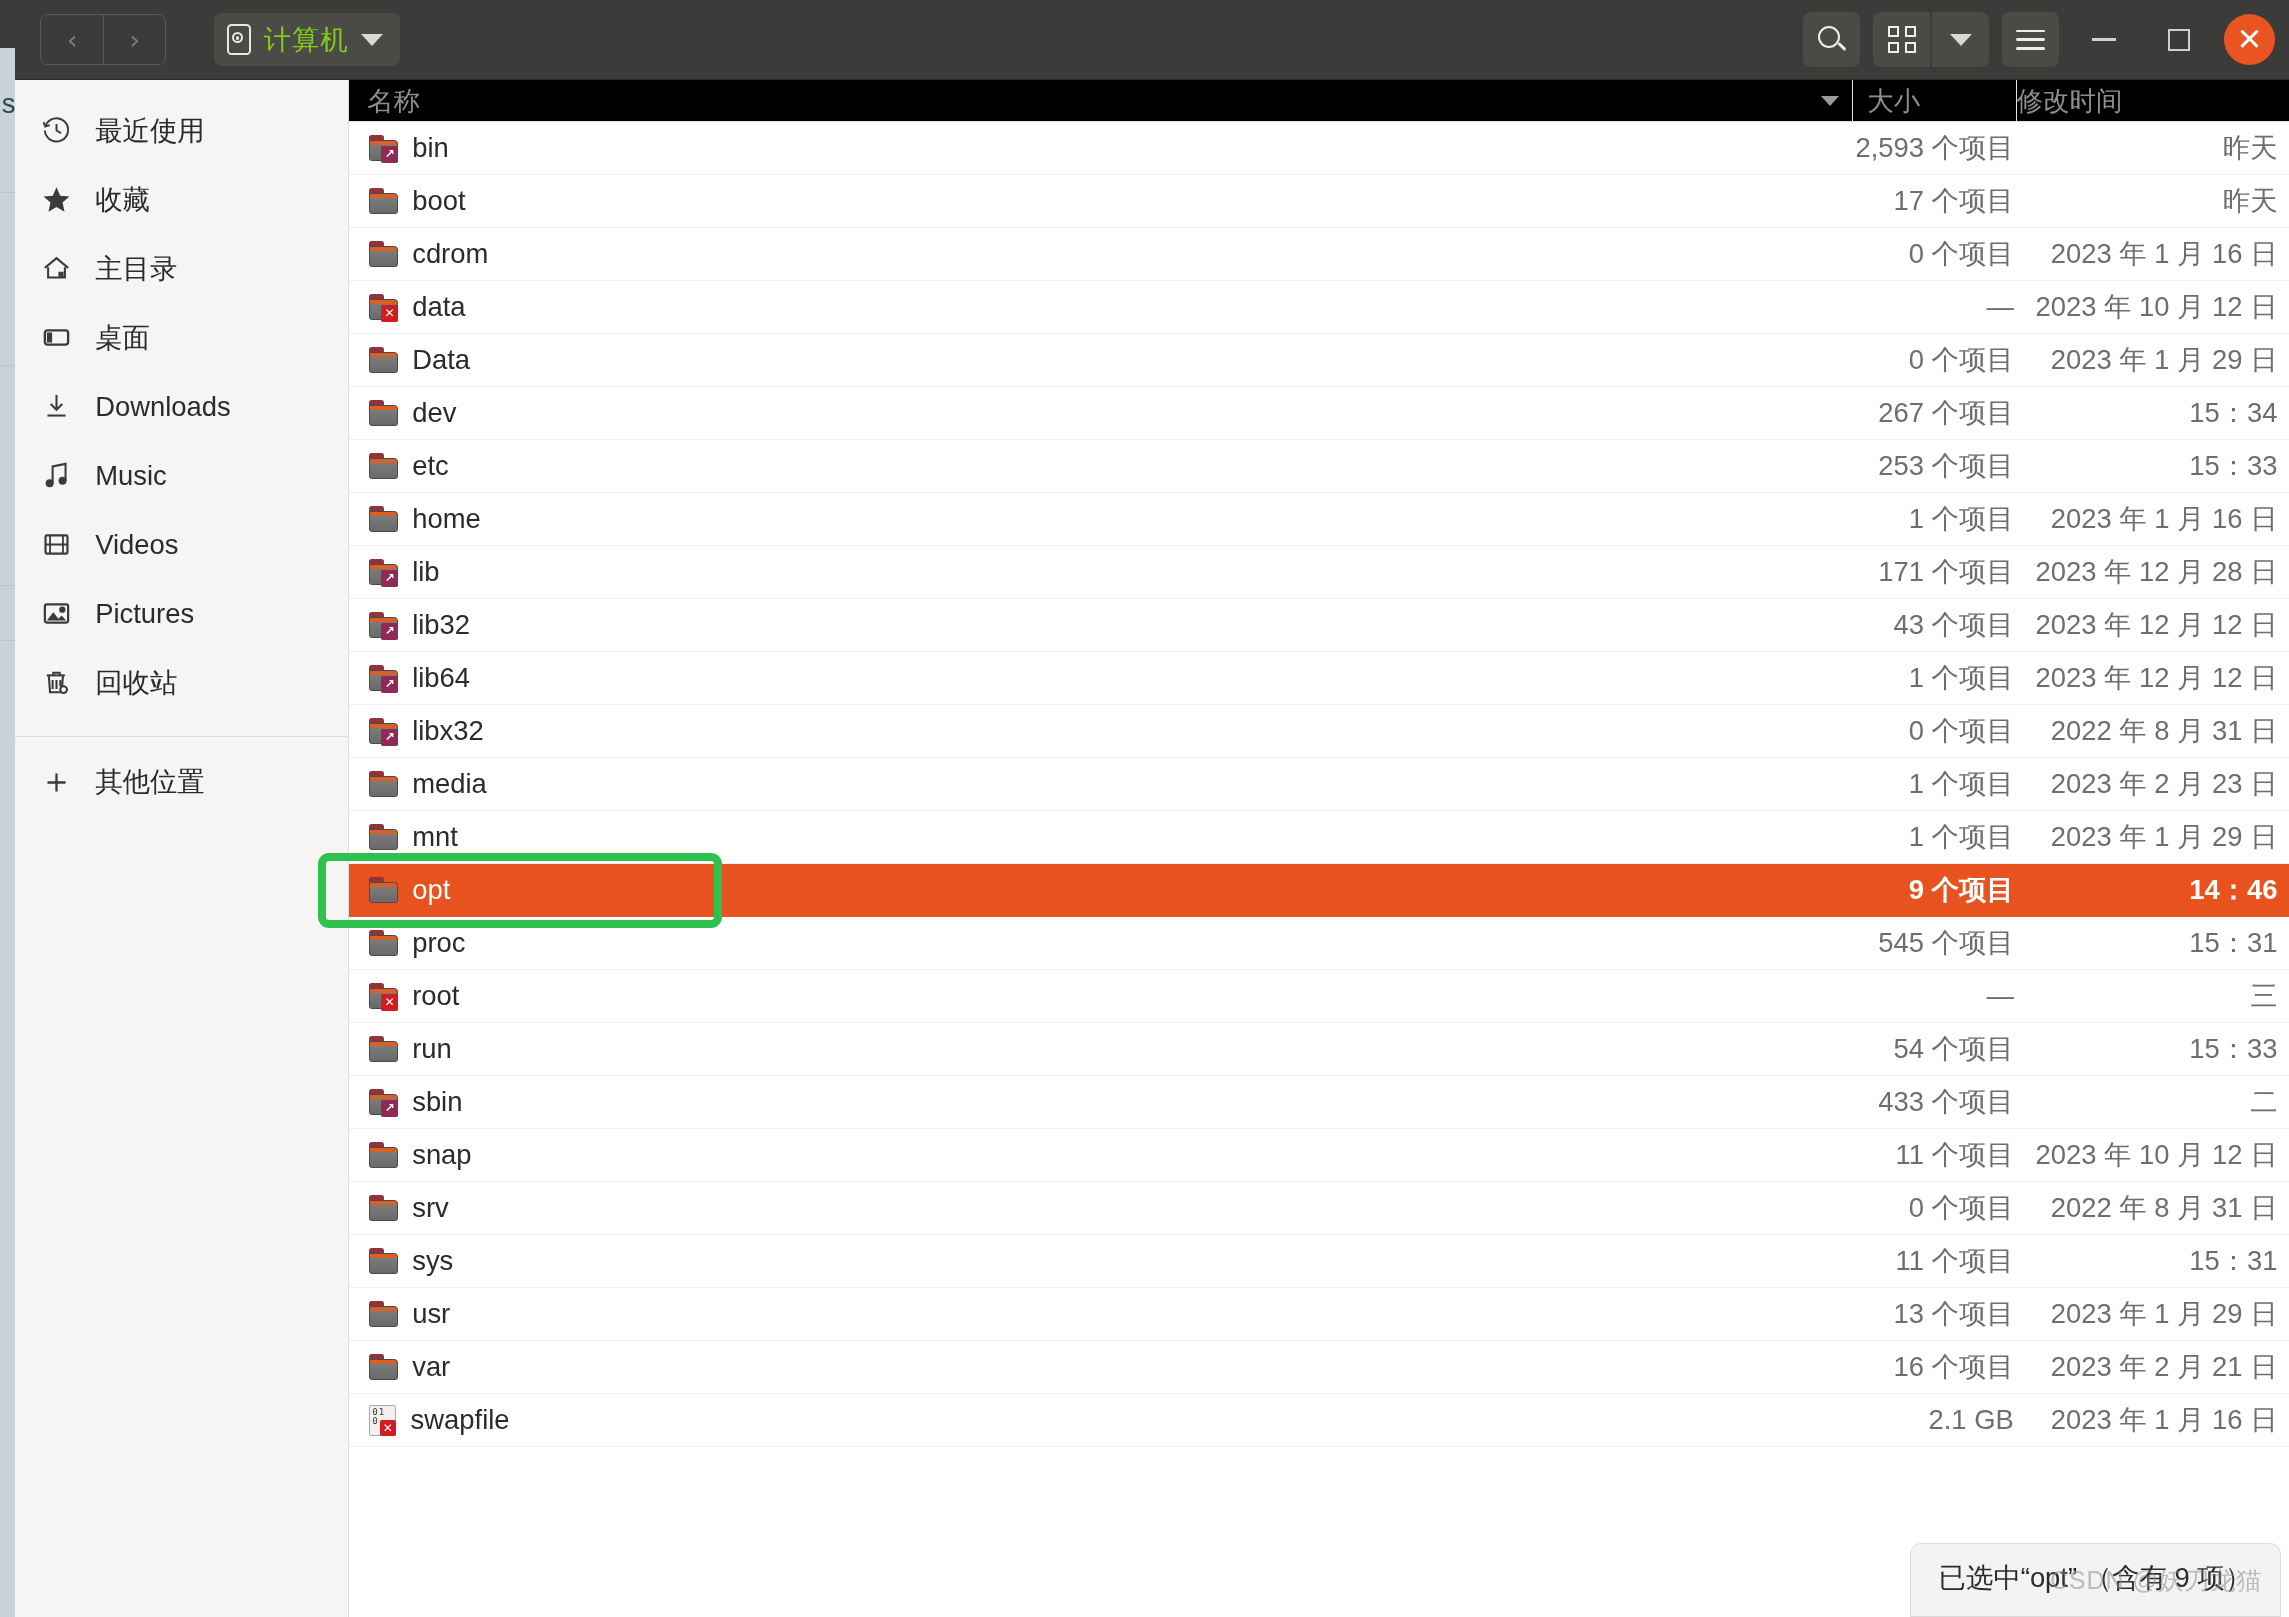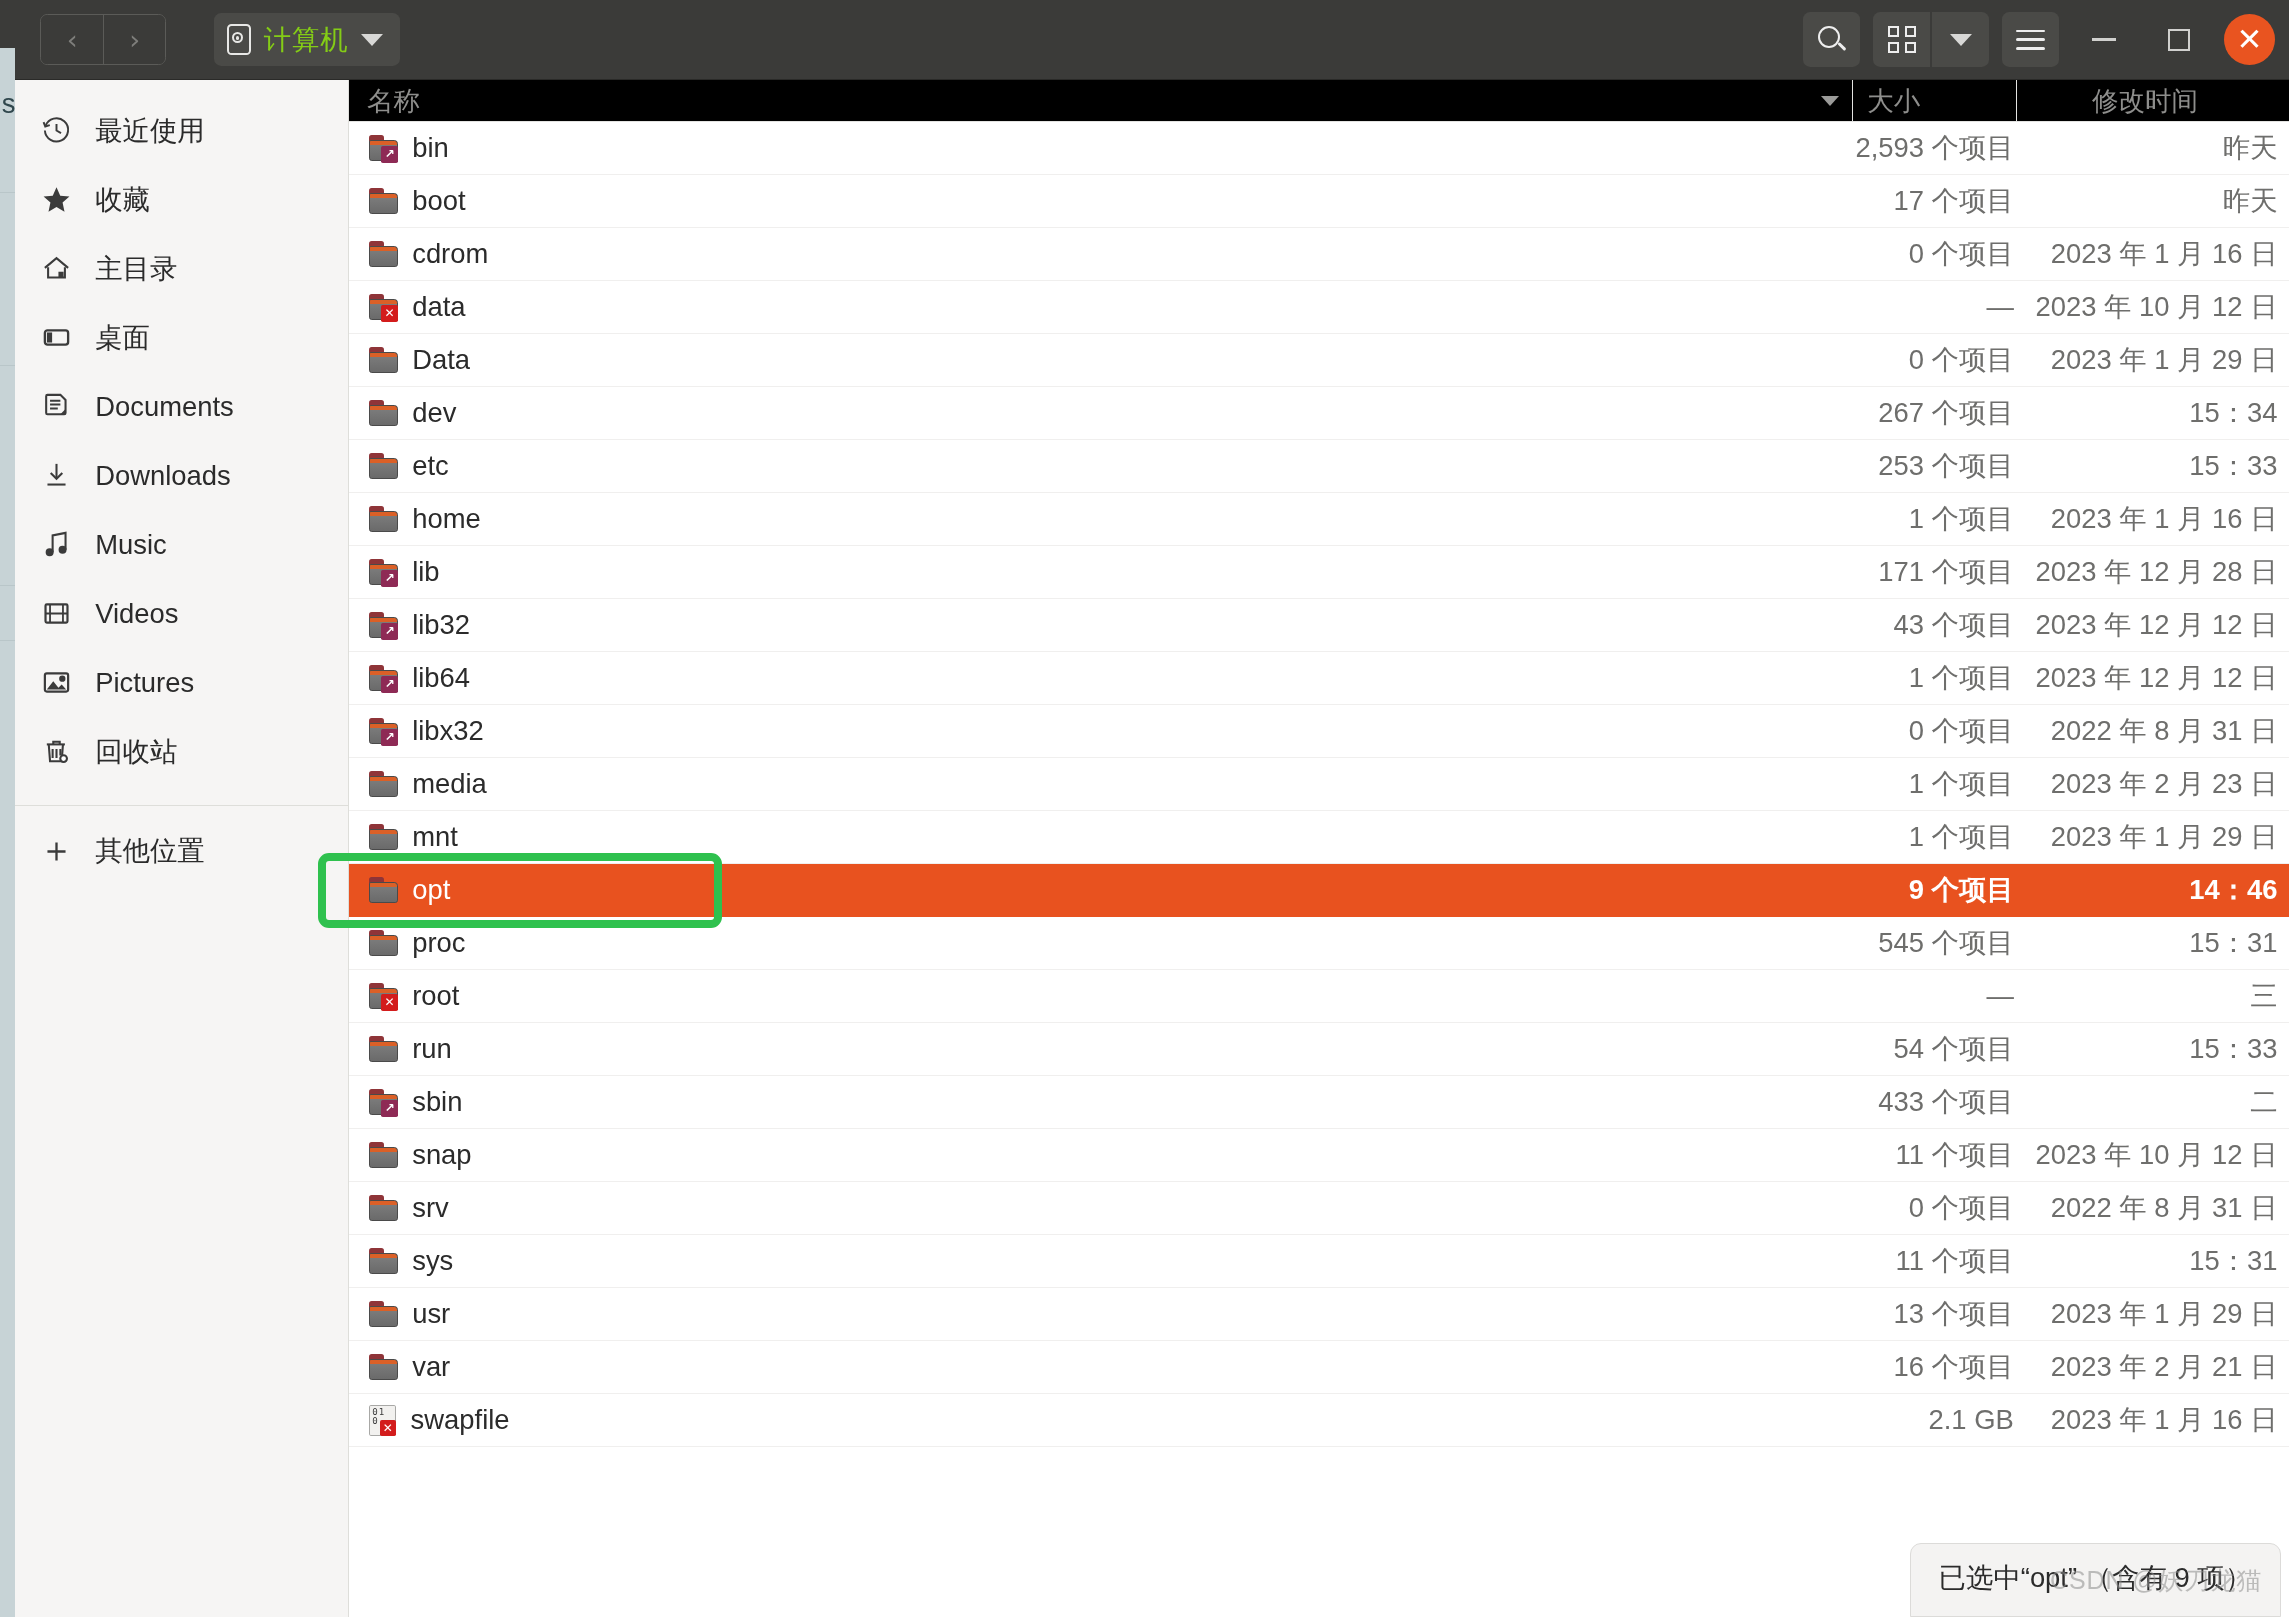--- a/index.html
+++ b/index.html
@@ -145,21 +145,21 @@
   #colhead {
     display:flex; height:42px;
     background:#000000;
     border-bottom:0.9px solid #e3e3e1;
     align-items:center;
     flex: 0 0 42px;
   }
   .ch { color:#8e8e8c; font-size:26.5px; display:flex; align-items:center; }
   .ch-name { flex:1; padding-left:18.3px; justify-content:space-between; padding-right:12.8px; }
   .ch-size { width:164px; padding-left:14.6px; border-left:0.9px solid #e3e3e1; height:100%; align-items:center; }
-  .ch-date { width:274px; justify-content:center; padding-right:16.4px; border-left:0.9px solid #e3e3e1; height:100%; align-items:center; }
+  .ch-date { width:274px; justify-content:flex-start; padding-right:16.4px; border-left:0.9px solid #e3e3e1; height:100%; align-items:center; }
   .sort-caret { width:0;height:0;border-left:9.1px solid transparent;border-right:9.1px solid transparent;border-top:10px solid #9b9b99; }
 
   #rows { flex:1; overflow:hidden; }
   .row {
     display:flex; align-items:center;
     height:53px;
     border-bottom:0.9px solid #f0efee;
     font-size:27.4px;
     color:#2b2b2b;
   }
@@ -349,30 +349,20 @@
       <div class="side-item">
         <span class="side-icon">
           <svg width="31" height="31" viewBox="0 0 24 24" fill="none" stroke="#3b3b3b" stroke-width="1.8">
             <rect x="3" y="6.5" width="18" height="11" rx="2"></rect>
             <rect x="4.6" y="8.1" width="4" height="7.8" fill="#3b3b3b" stroke="none"></rect>
           </svg>
         </span>
         <span class="si-label">桌面</span>
       </div>
 
-      <div class="side-item">
-        <span class="side-icon">
-          <svg width="31" height="31" viewBox="0 0 24 24" fill="none" stroke="#3b3b3b" stroke-width="1.6">
-            <path d="M5 3h10l4 4v10a1 1 0 0 1-1 1H5a1 1 0 0 1-1-1V4a1 1 0 0 1 1-1z"></path>
-            <path d="M7 7.5h8M7 10.5h8M7 13.5h6" stroke-width="1.5"></path>
-            <path d="M15 18l4-4v4z" fill="#3b3b3b" stroke="none"></path>
-          </svg>
-        </span>
-        <span class="si-label">Documents</span>
-      </div>
 
       <div class="side-item">
         <span class="side-icon">
           <svg width="31" height="31" viewBox="0 0 24 24" fill="none" stroke="#3b3b3b" stroke-width="1.6">
             <path d="M12 3v11"></path>
               <polyline points="7.5,10 12,14.5 16.5,10"></polyline>
               <path d="M5 19h14"></path>
           </svg>
         </span>
         <span class="si-label">Downloads</span>

